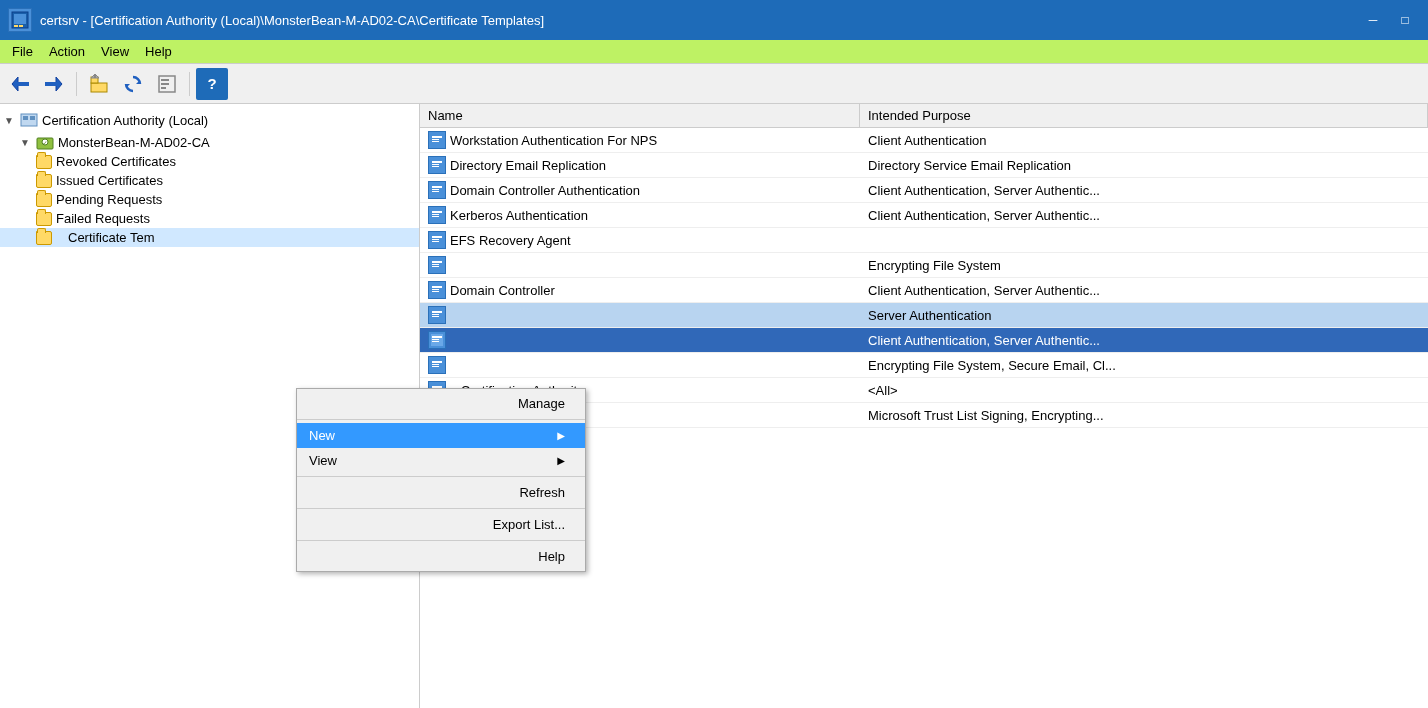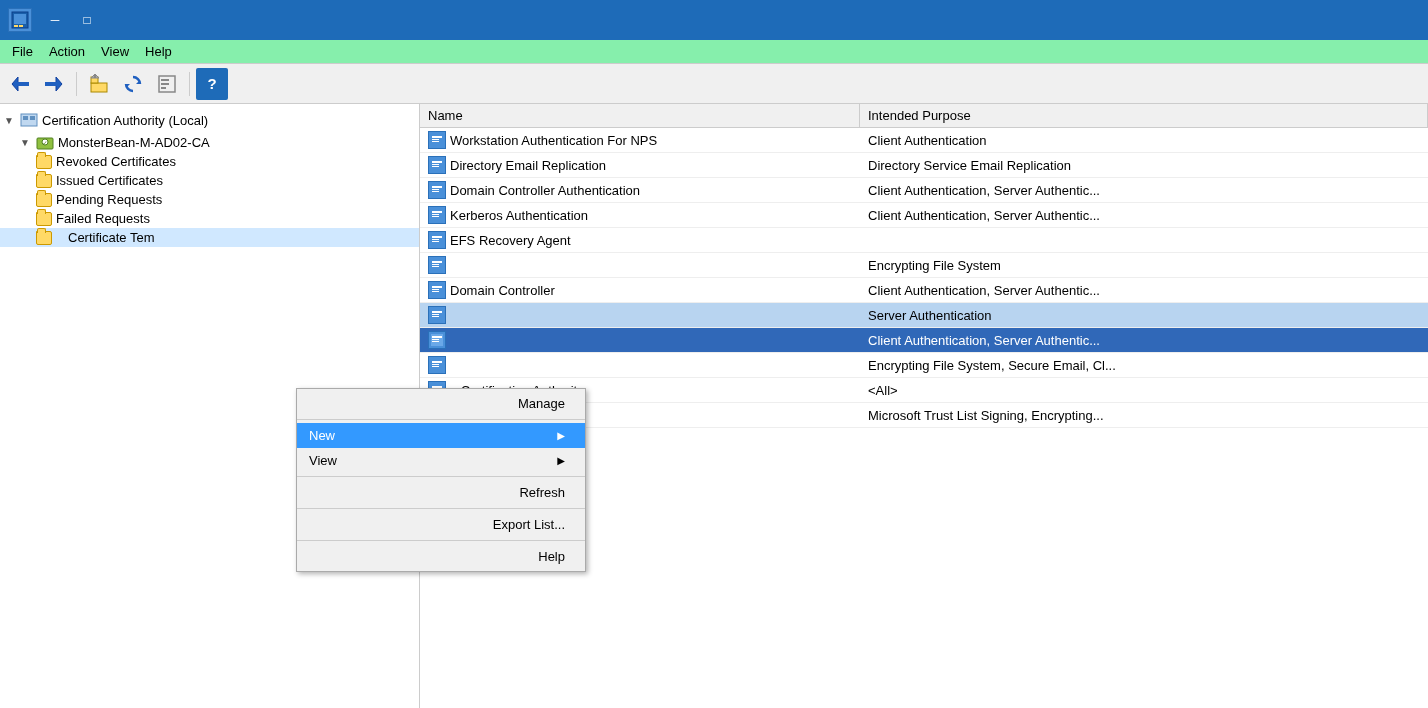--- a/index.html
+++ b/index.html
@@ -45,21 +45,21 @@
       background: transparent;
       border: none;
       color: white;
       cursor: pointer;
       font-size: 12px;
       display: flex; align-items: center; justify-content: center;
     }
 
     
     .menu-bar {
-      background: #86efac;
+      background: #bef264;
       height: 24px;
       display: flex;
       align-items: center;
       padding: 0 4px;
       border-bottom: 1px solid #ccc;
     }
     .menu-item {
       padding: 2px 8px;
       cursor: pointer;
       height: 22px;
@@ -247,20 +247,21 @@
 
 <div class="title-bar">
   <div class="title-bar-icon">
     <svg width="18" height="18" viewBox="0 0 18 18">
       <rect x="1" y="1" width="16" height="16" fill="#1a5faa" stroke="#0a3f8a" stroke-width="1"></rect>
       <rect x="3" y="3" width="12" height="10" fill="#4a90d9"></rect>
       <rect x="3" y="14" width="4" height="2" fill="#ffd966"></rect>
       <rect x="8" y="14" width="4" height="2" fill="#ffd966"></rect>
     </svg>
   </div>
+  <span class="title-bar-text">certsrv - [Certification Authority (Local)\MonsterBean-M-AD02-CA\Certificate Templates]</span>
   <div class="title-bar-controls">
     <button class="title-bar-btn">─</button>
     <button class="title-bar-btn">□</button>
   </div>
 </div>
 
 <div class="menu-bar">
   <div class="menu-item">File</div>
   <div class="menu-item">Action</div>
   <div class="menu-item">View</div>

